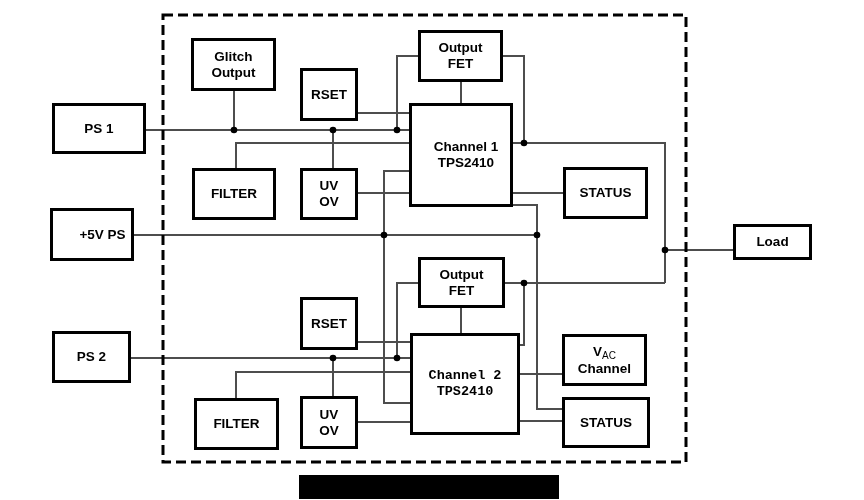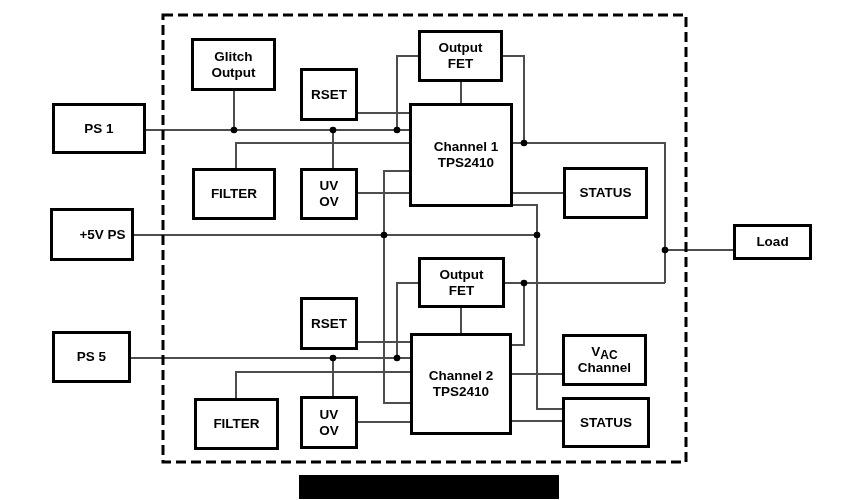--- a/index.html
+++ b/index.html
@@ -21,21 +21,21 @@
     align-items:center;
     justify-content:center;
     text-align:center;
     font-weight:bold;
     color:#000;
     font-size:13.5px;
     line-height:16px;
     white-space:nowrap;
   }
   .box .lbl{display:block;}
-  .box sub{font-size:12px;line-height:10px;vertical-align:-3px;font-weight:bold;}
+  .box sub{font-size:10px;line-height:10px;vertical-align:-3px;font-weight:normal;}
   .redaction{position:absolute;background:#000;}
 </style>
 </head>
 <body>
 
 <div class="canvas">
   <svg class="wire-layer" width="864" height="500" viewBox="0 0 864 500" xmlns="http://www.w3.org/2000/svg">
       <polyline points="130,130 409,130" fill="none" stroke="#4d4d4d" stroke-width="1.4" shape-rendering="crispEdges"></polyline>
       <polyline points="234,91 234,130" fill="none" stroke="#4d4d4d" stroke-width="1.4" shape-rendering="crispEdges"></polyline>
       <polyline points="333,130 333,168" fill="none" stroke="#4d4d4d" stroke-width="1.4" shape-rendering="crispEdges"></polyline>
@@ -77,21 +77,21 @@
       <circle cx="665" cy="250" r="3.3" fill="#000000"></circle>
     </svg>
   <div id="boxes-layer">
       <div class="box" style="left: 52px; top: 103px; width: 94px; height: 51px;">
         <span class="lbl">PS 1</span>
       </div>
       <div class="box" style="left: 50px; top: 208px; width: 84px; height: 53px; padding-left: 21px;">
         <span class="lbl">+5V PS</span>
       </div>
       <div class="box" style="left: 52px; top: 331px; width: 79px; height: 52px;">
-        <span class="lbl">PS 5</span>
+        <span class="lbl">PS 2</span>
       </div>
       <div class="box" style="left: 191px; top: 38px; width: 85px; height: 53px;">
         <span class="lbl">Glitch</span>
         <span class="lbl">Output</span>
       </div>
       <div class="box" style="left: 300px; top: 68px; width: 58px; height: 53px;">
         <span class="lbl">RSET</span>
       </div>
       <div class="box" style="left: 418px; top: 30px; width: 85px; height: 52px;">
         <span class="lbl">Output</span>
@@ -111,21 +111,21 @@
       <div class="box" style="left: 563px; top: 167px; width: 85px; height: 52px;">
         <span class="lbl">STATUS</span>
       </div>
       <div class="box" style="left: 300px; top: 297px; width: 58px; height: 53px;">
         <span class="lbl">RSET</span>
       </div>
       <div class="box" style="left: 418px; top: 257px; width: 87px; height: 51px;">
         <span class="lbl">Output</span>
         <span class="lbl">FET</span>
       </div>
-      <div class="box" style="left: 410px; top: 333px; width: 102px; height: 102px;">
+      <div class="box" style="left: 410px; top: 333px; width: 110px; height: 102px; font-family: Liberation Mono, monospace;">
         <span class="lbl">Channel 2</span>
         <span class="lbl">TPS2410</span>
       </div>
       <div class="box" style="left: 194px; top: 398px; width: 85px; height: 52px;">
         <span class="lbl">FILTER</span>
       </div>
       <div class="box" style="left: 300px; top: 396px; width: 58px; height: 53px;">
         <span class="lbl">UV</span>
         <span class="lbl">OV</span>
       </div>

